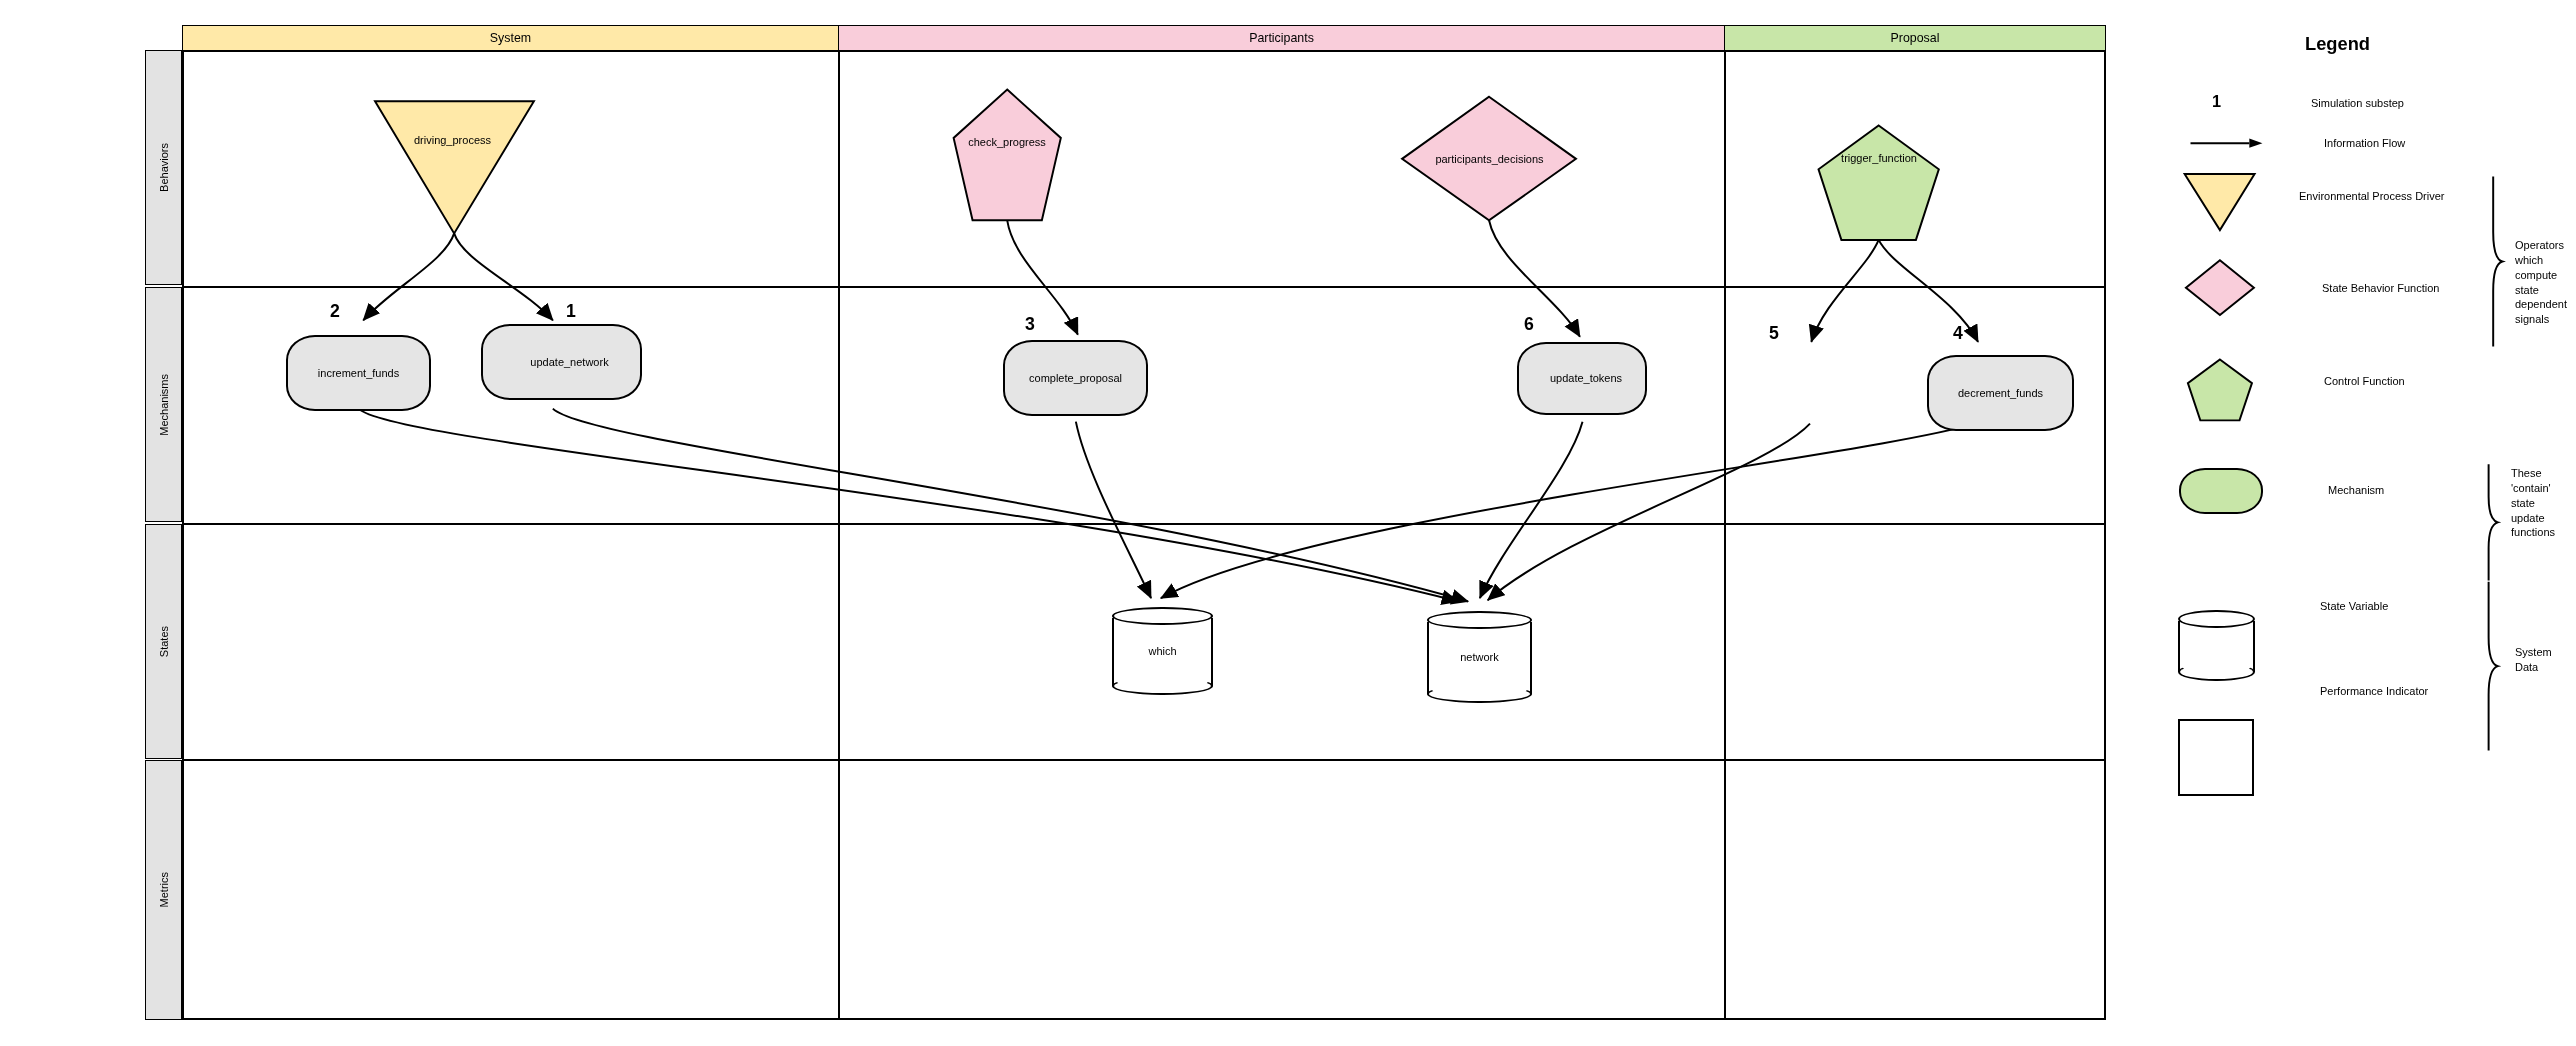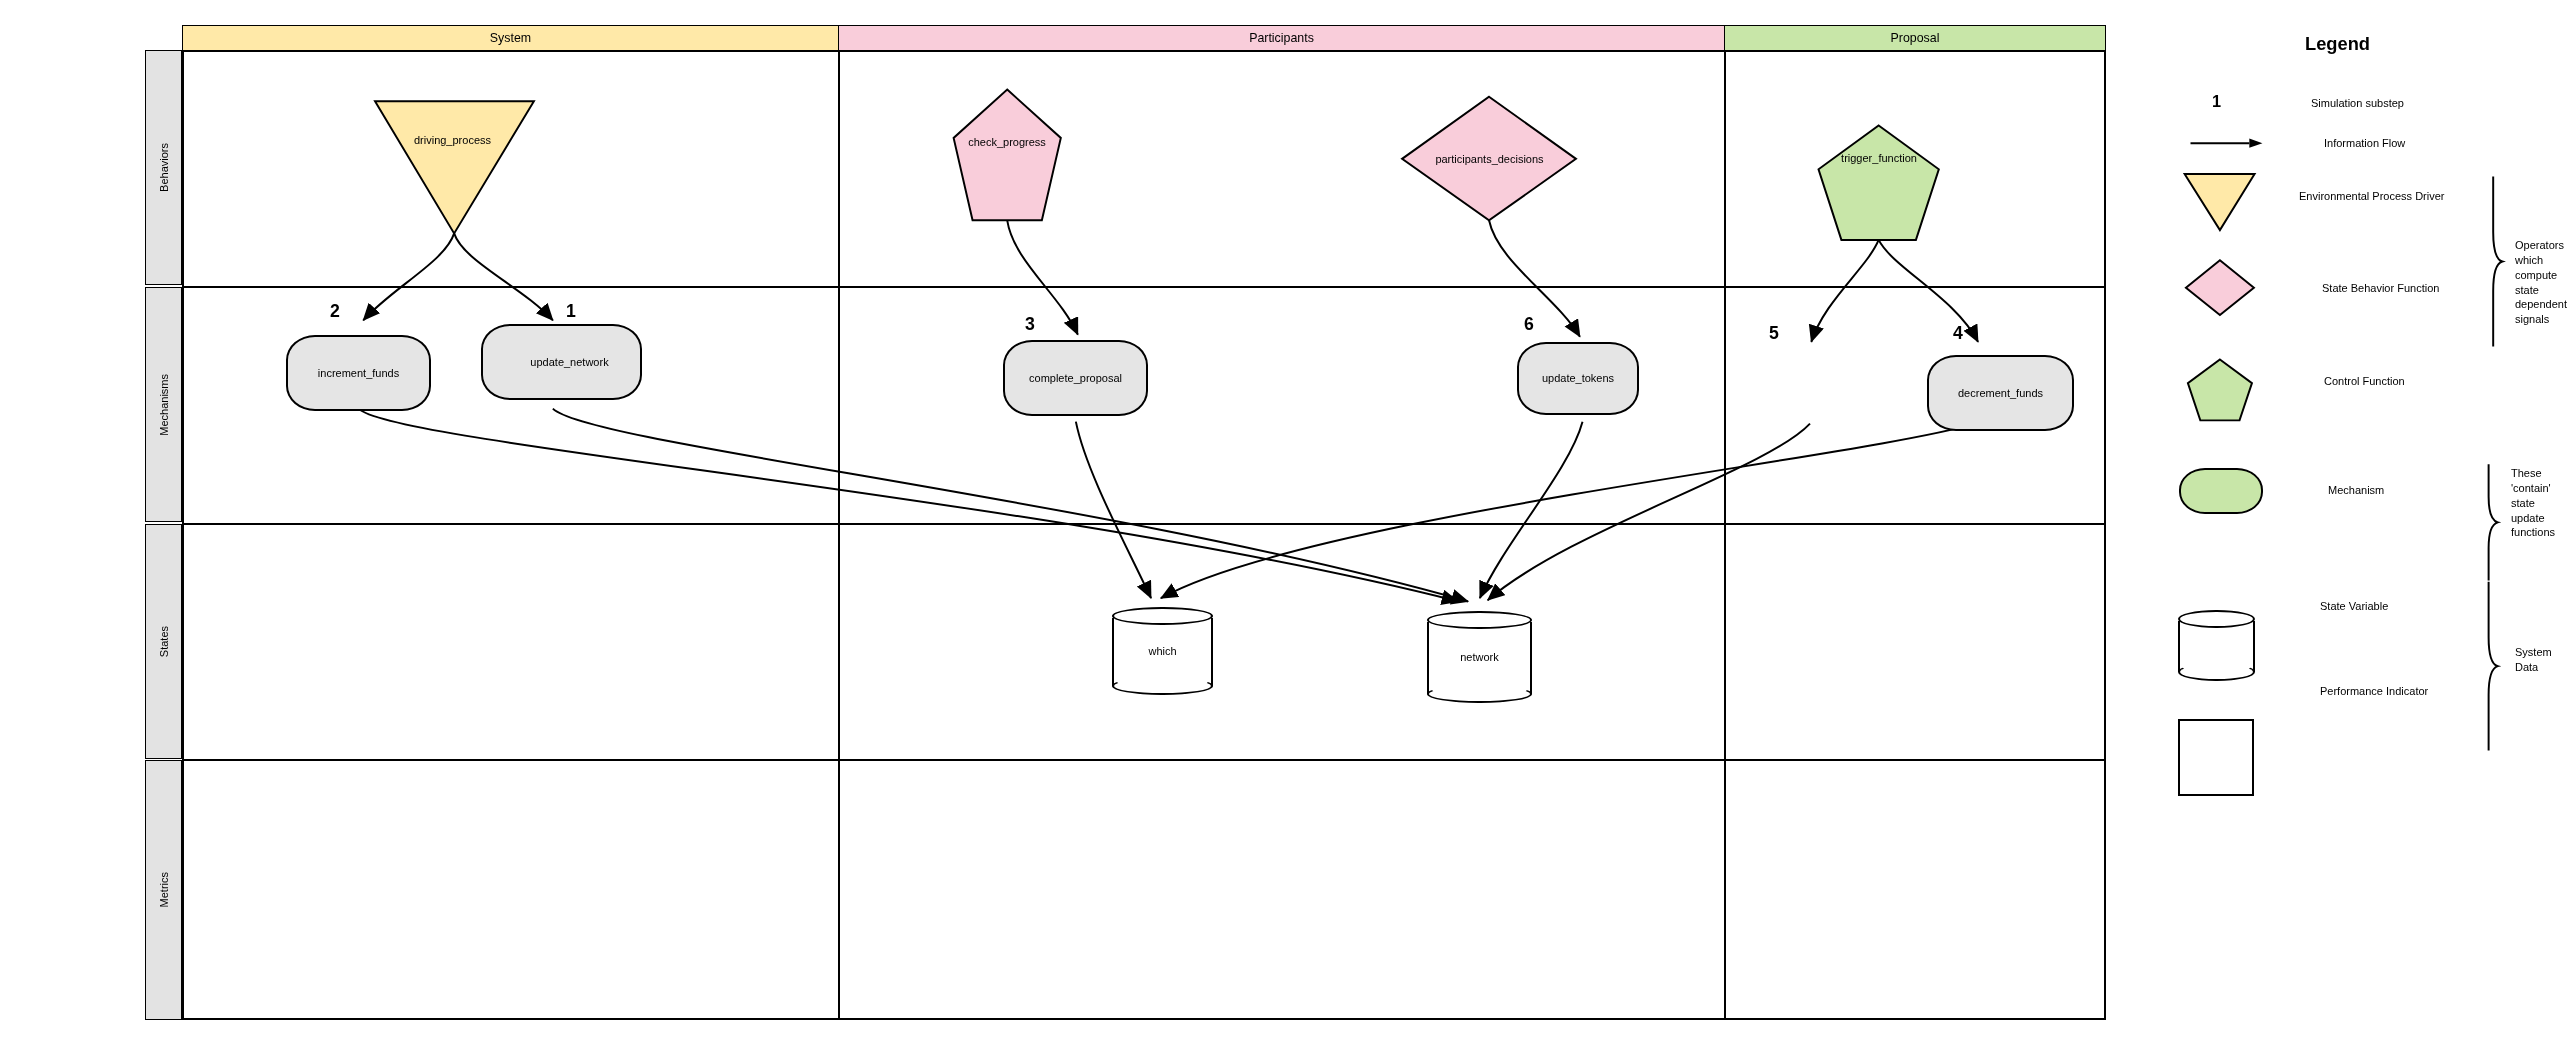--- a/index.html
+++ b/index.html
@@ -137,21 +137,21 @@
   <div class="node mech" style="left:481px;top:324px;width:141px;height:72px;padding-left:16px;">
     <span>update_network</span>
   </div>
   <div class="stepnum" style="left:566px;top:301px;">1</div>
 
   <div class="node mech" style="left:1003px;top:340px;width:141px;height:72px;">
     <span>complete_proposal</span>
   </div>
   <div class="stepnum" style="left:1025px;top:314px;">3</div>
 
-  <div class="node mech" style="left:1517px;top:342px;width:118px;height:69px;">
+  <div class="node mech" style="left:1517px;top:342px;width:118px;height:69px;padding-left:8px;">
     <span>update_tokens</span>
   </div>
   <div class="stepnum" style="left:1524px;top:314px;">6</div>
 
   <div class="stepnum" style="left:1769px;top:323px;">5</div>
 
   <div class="node mech" style="left:1927px;top:355px;width:143px;height:72px;">
     <span>decrement_funds</span>
   </div>
   <div class="stepnum" style="left:1953px;top:323px;">4</div>

